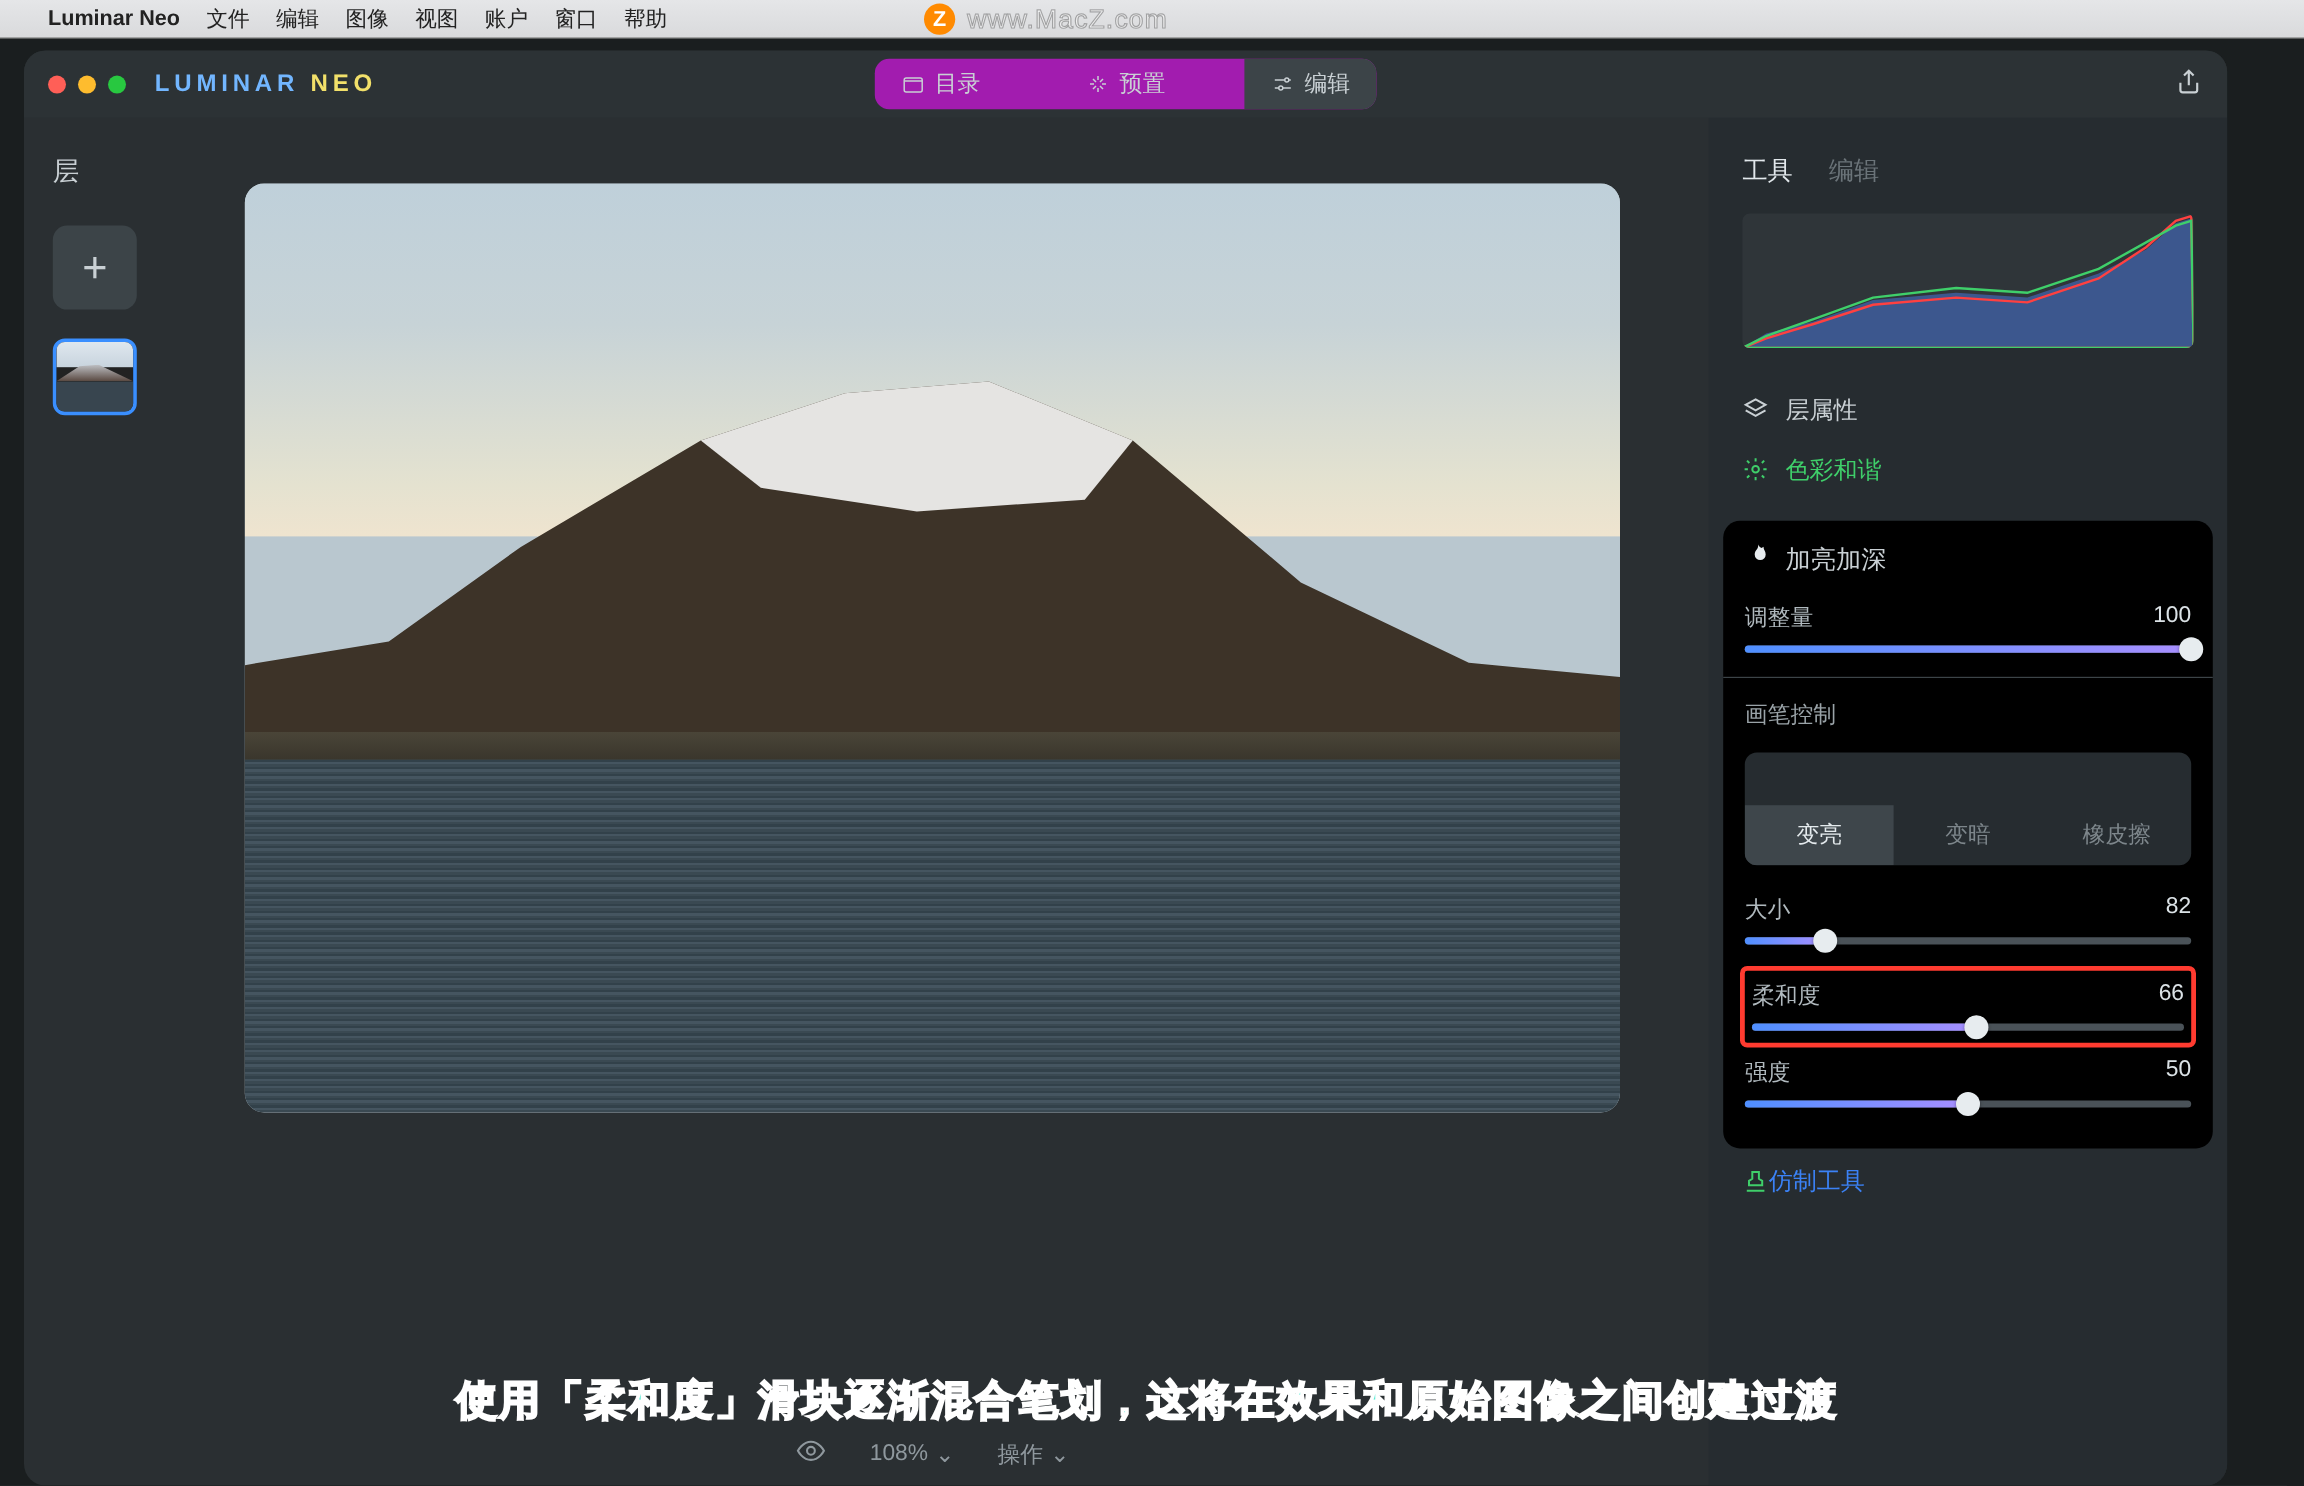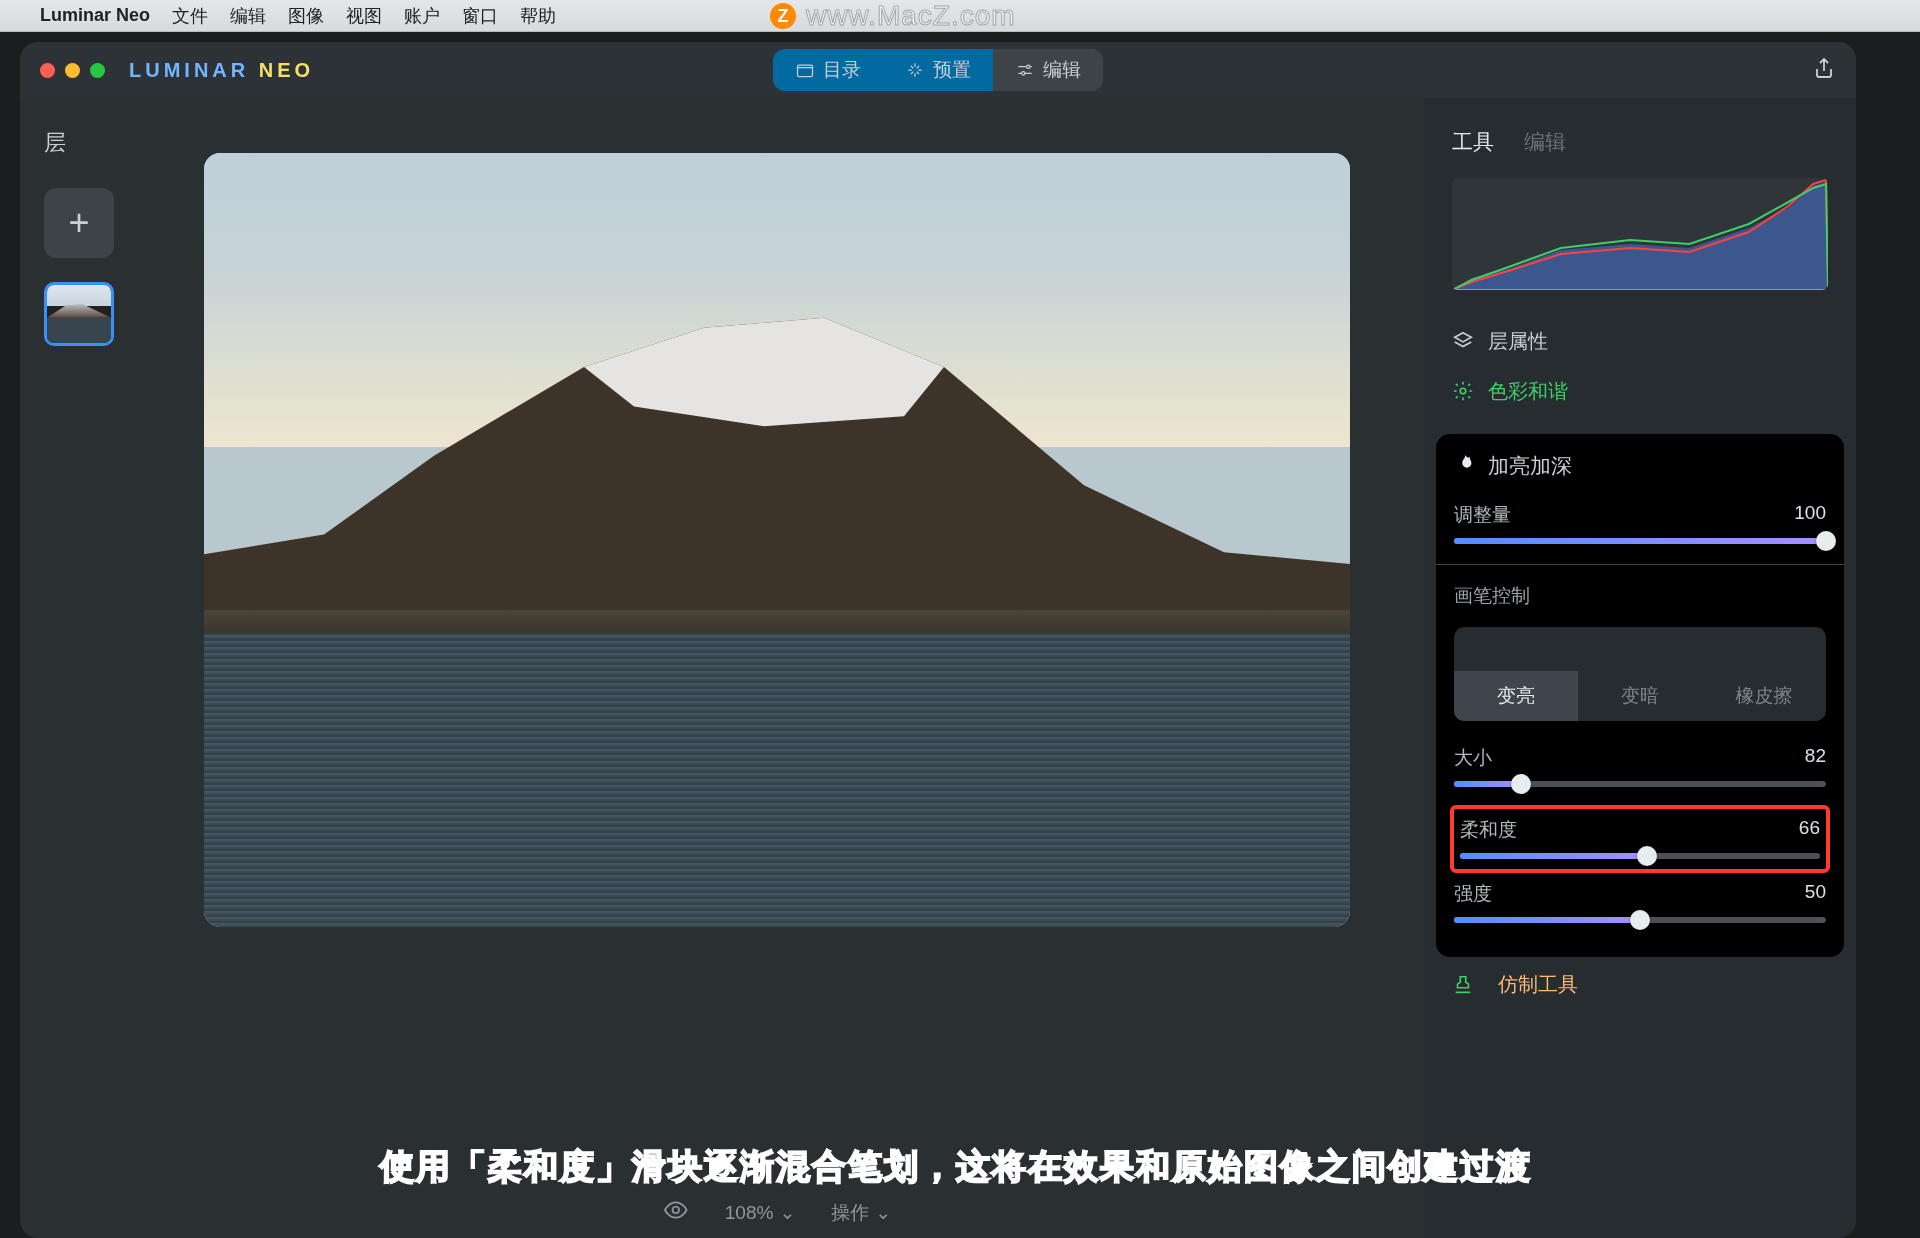--- a/index.html
+++ b/index.html
@@ -5,36 +5,36 @@
 * { margin: 0; padding: 0; box-sizing: border-box; font-family: -apple-system, "Helvetica Neue", "PingFang SC", Arial, sans-serif; }
 body { width: 1920px; height: 1238px; background: #1a1e1f; overflow: hidden; position: relative; }
 
 
 .menubar { height: 32px; background: linear-gradient(#e5e6e8,#d9dadc); display: flex; align-items: center; padding: 0 18px; gap: 22px; font-size: 18px; color: #222; border-bottom: 1px solid #bbb; }
 .menubar .apple { font-size: 20px; }
 .menubar .app-name { font-weight: 700; }
 .menubar .spacer { flex: 1; }
 .watermark { position: absolute; left: 770px; top: 0; display: flex; align-items: center; gap: 10px; height: 32px; }
 .watermark .z { width: 26px; height: 26px; border-radius: 50%; background: #ff8a00; color: #fff; font-weight: 700; font-size: 18px; display: flex; align-items: center; justify-content: center; }
-.watermark .url { font-size: 28px; color: rgba(255,255,255,0.55); letter-spacing: 1px; -webkit-text-stroke: 1px rgba(0,0,0,0.3); }
+.watermark .url { font-size: 22px; color: rgba(255,255,255,0.55); letter-spacing: 1px; -webkit-text-stroke: 1px rgba(0,0,0,0.3); }
 
 
 .app { position: absolute; left: 20px; top: 42px; width: 1836px; height: 1196px; background: #2a2f32; border-radius: 18px; overflow: hidden; display: flex; flex-direction: column; }
 
 
 .titlebar { height: 56px; background: #2c3235; display: flex; align-items: center; padding: 0 20px; position: relative; }
 .traffic { display: flex; gap: 10px; }
 .traffic span { width: 15px; height: 15px; border-radius: 50%; }
 .traffic .r { background: #ff5f57; }
 .traffic .y { background: #febc2e; }
 .traffic .g { background: #28c840; }
 .logo { margin-left: 24px; font-size: 20px; letter-spacing: 4px; font-weight: 600; }
 .logo .t1 { color: #72b6ff; }
 .logo .t2 { color: #f2e06a; }
-.top-tabs { position: absolute; left: 50%; transform: translateX(-50%); display: flex; height: 42px; background: #0369a1; border-radius: 12px; overflow: hidden; }
+.top-tabs { position: absolute; left: 50%; transform: translateX(-50%); display: flex; height: 42px; background: #a21caf; border-radius: 12px; overflow: hidden; gap: 44px; }
 .top-tab { display: flex; align-items: center; gap: 8px; padding: 0 22px; color: #c9d0d4; font-size: 19px; cursor: pointer; }
 .top-tab.active { background: #3c4448; }
 .top-tab svg { width: 20px; height: 20px; stroke: #c9d0d4; fill: none; stroke-width: 1.5; }
 .share { position: absolute; right: 20px; color: #c9d0d4; }
 .share svg { width: 24px; height: 24px; stroke: #c9d0d4; fill: none; stroke-width: 1.8; }
 
 
 .content { flex: 1; display: flex; }
 
 
@@ -86,21 +86,21 @@
 .slider-fill { position: absolute; left: 0; top: 0; bottom: 0; border-radius: 3px; background: linear-gradient(90deg,#4f8fff,#a88fff); }
 .slider-thumb { position: absolute; top: 50%; width: 20px; height: 20px; border-radius: 50%; background: #e7ecef; transform: translate(-50%,-50%); box-shadow: 0 1px 3px rgba(0,0,0,0.4); }
 .divider { height: 1px; background: #3c4448; margin: 8px -18px 18px; }
 .section-label { font-size: 19px; color: #9aa3a8; margin-bottom: 18px; }
 .seg { display: flex; background: #262c30; border-radius: 10px; overflow: hidden; margin-bottom: 24px; }
 .seg .opt { flex: 1; text-align: center; padding: 12px 0; font-size: 19px; color: #7d868b; cursor: pointer; margin-top: 44px; }
 .seg .opt.active { background: #3e464b; color: #e5ebee; }
 .highlight-box { position: relative; padding: 8px 6px 4px; margin: -2px -4px 8px; border: 4px solid #ff3b30; border-radius: 6px; }
 
 
-.clone-row { display: flex; align-items: center; gap: 24px; padding: 14px 28px; font-size: 20px; color: #fdba74; cursor: pointer; }
+.clone-row { display: flex; align-items: center; gap: 0; padding: 14px 28px; font-size: 20px; color: #3b82f6; cursor: pointer; }
 .clone-row svg { width: 22px; height: 22px; stroke: #3fcf6a; fill: none; stroke-width: 1.8; }
 
 
 .caption { position: absolute; left: 250px; bottom: 48px; font-size: 34px; font-weight: 800; color: #5eead4; -webkit-text-stroke: 2px #fff; letter-spacing: 2px; white-space: nowrap; z-index: 10; }
 </style>
 </head>
 <body>
 
 <div class="menubar">
   <span class="apple"></span>

